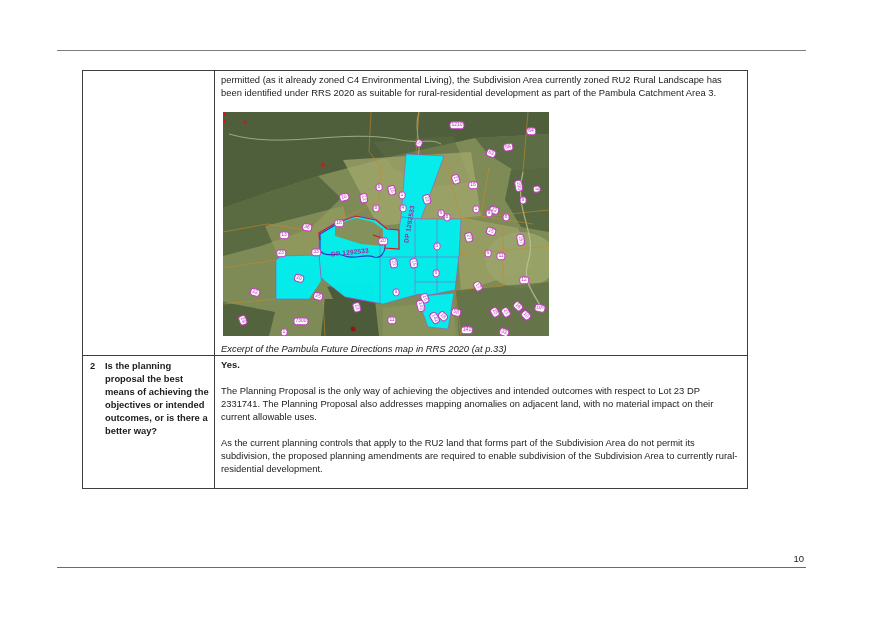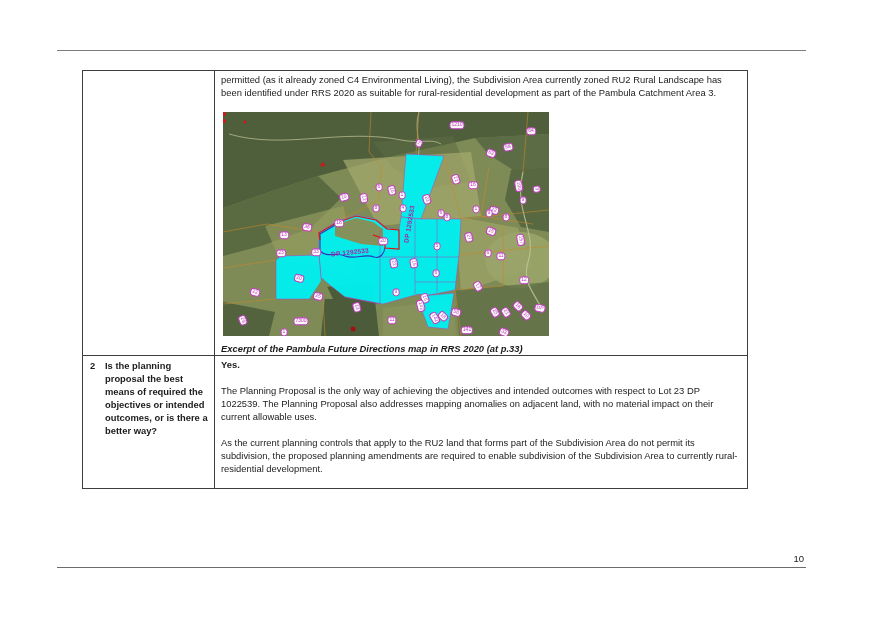--- a/index.html
+++ b/index.html
@@ -18,21 +18,21 @@
   }
   table.qtable td { border:1px solid #3e3e3e; vertical-align:top; padding:0; }
   td.cell-left  { width:132px; }
   td.cell-right { width:533px; }
   tr.row1 td { height:283px; }
   tr.row2 td { height:116px; }
 
   .cell-right .pad { padding:2px 7px 0 6px; font-size:9.4px; line-height:13px; }
   .cell-right p { margin:0 0 13px 0; }
   .bold { font-weight:bold; }
-  .caption { font-weight:bold; font-style:italic; font-size:9.4px; margin:6px 0 0 0 !important; }
+  .caption { font-weight:normal; font-style:italic; font-size:9.4px; margin:6px 0 0 0 !important; }
 
   .qcell { display:flex; padding:3px 4px 0 7px; font-size:9.4px; line-height:13px; font-weight:bold; }
   .qnum { width:15px; flex:none; }
   .qtext { width:106px; }
 
   
   .map {
     position:relative; width:326px; height:224px; margin:8px 0 0 2px; overflow:hidden;
     background:#7e8b56;
   }
@@ -198,27 +198,27 @@
           </div>
 
           <p class="caption">Excerpt of the Pambula Future Directions map in RRS 2020 (at p.33)</p>
         </div>
       </td>
     </tr>
     <tr class="row2">
       <td class="cell-left">
         <div class="qcell">
           <div class="qnum">2</div>
-          <div class="qtext">Is the planning proposal the best means of required the objectives or intended outcomes, or is there a better way?</div>
+          <div class="qtext">Is the planning proposal the best means of achieving the objectives or intended outcomes, or is there a better way?</div>
         </div>
       </td>
       <td class="cell-right">
         <div class="pad">
           <p class="bold">Yes.</p>
-          <p>The Planning Proposal is the only way of achieving the objectives and intended outcomes with respect to Lot 23 DP 1022539.  The Planning Proposal also addresses mapping anomalies on adjacent land, with no material impact on their current allowable uses.</p>
+          <p>The Planning Proposal is the only way of achieving the objectives and intended outcomes with respect to Lot 23 DP 2331741.  The Planning Proposal also addresses mapping anomalies on adjacent land, with no material impact on their current allowable uses.</p>
           <p>As the current planning controls that apply to the RU2 land that forms part of the Subdivision Area do not permit its subdivision, the proposed planning amendments are required to enable subdivision of the Subdivision Area to currently rural-residential development.</p>
         </div>
       </td>
     </tr>
   </tbody>
     </table>
 
   <div class="footer-rule"></div>
   <div class="page-number">10</div>
 

